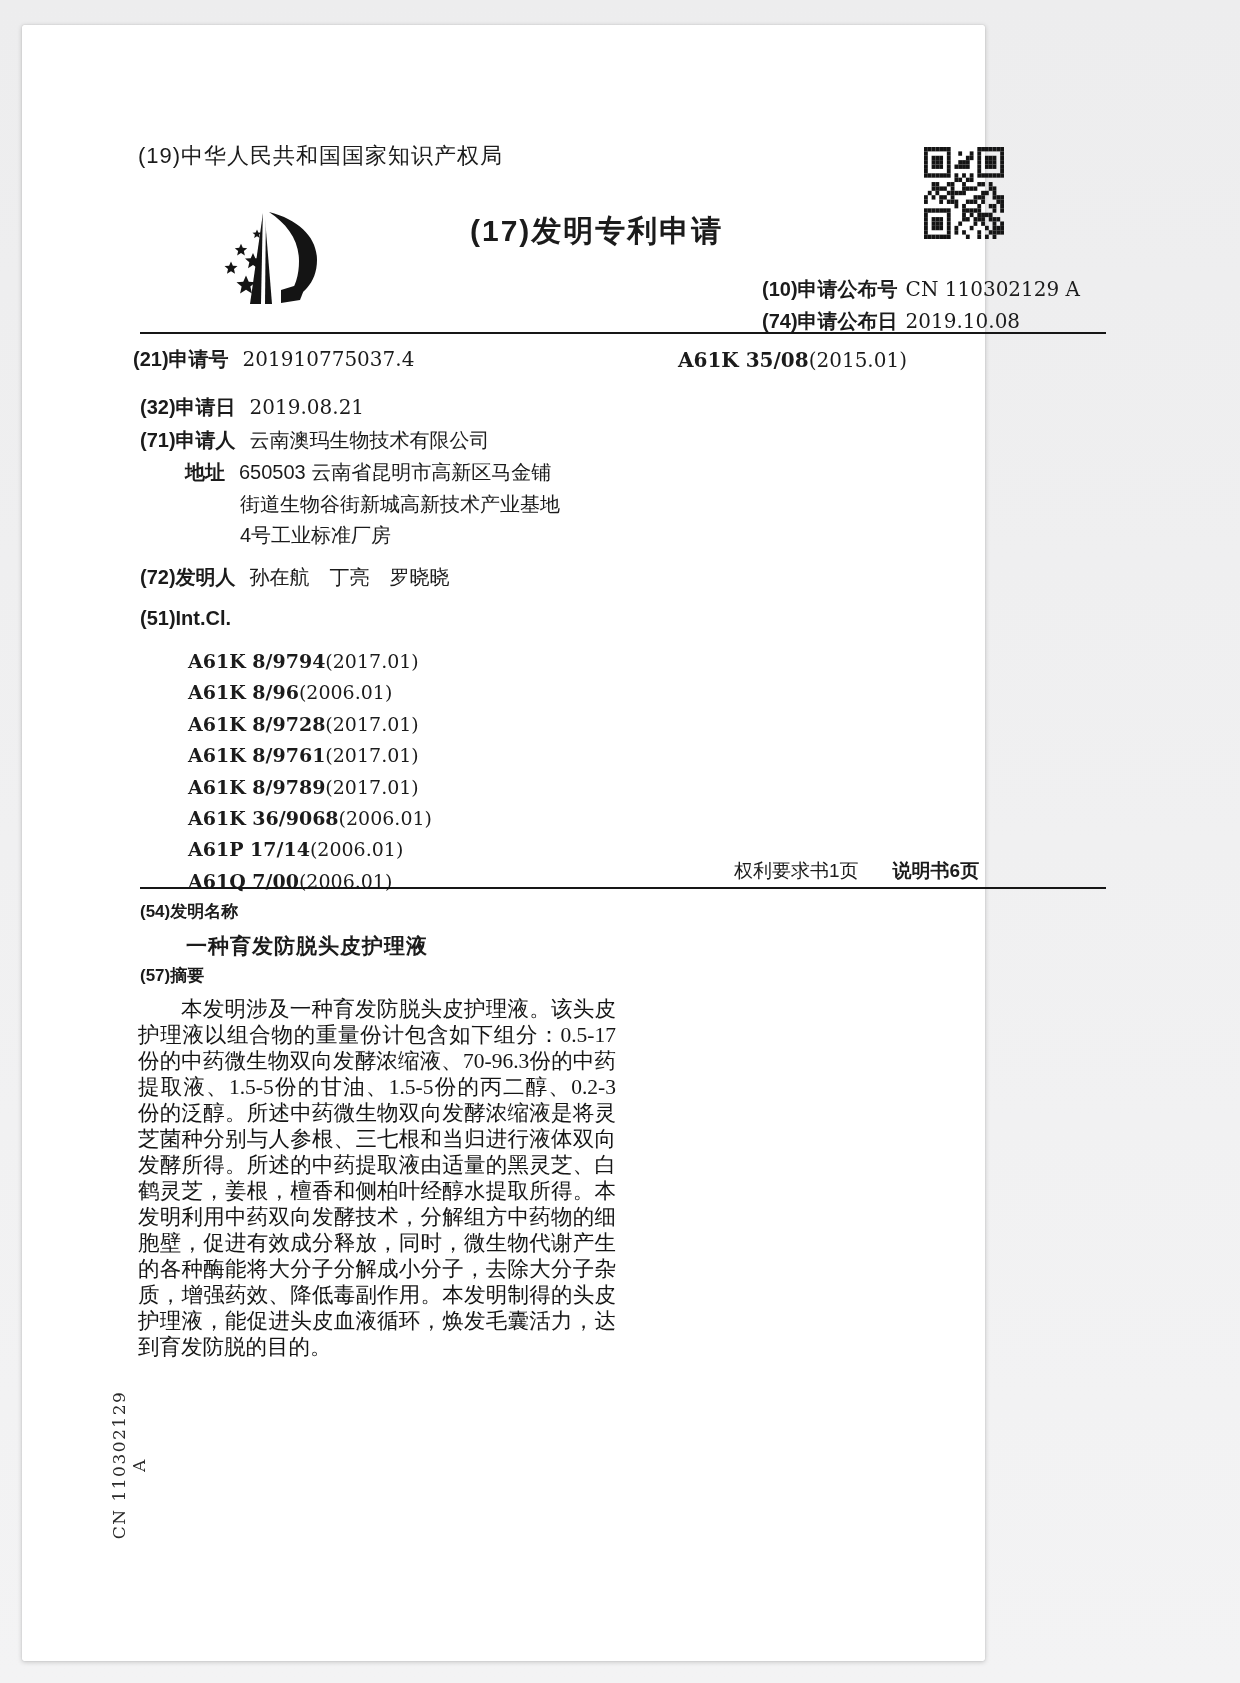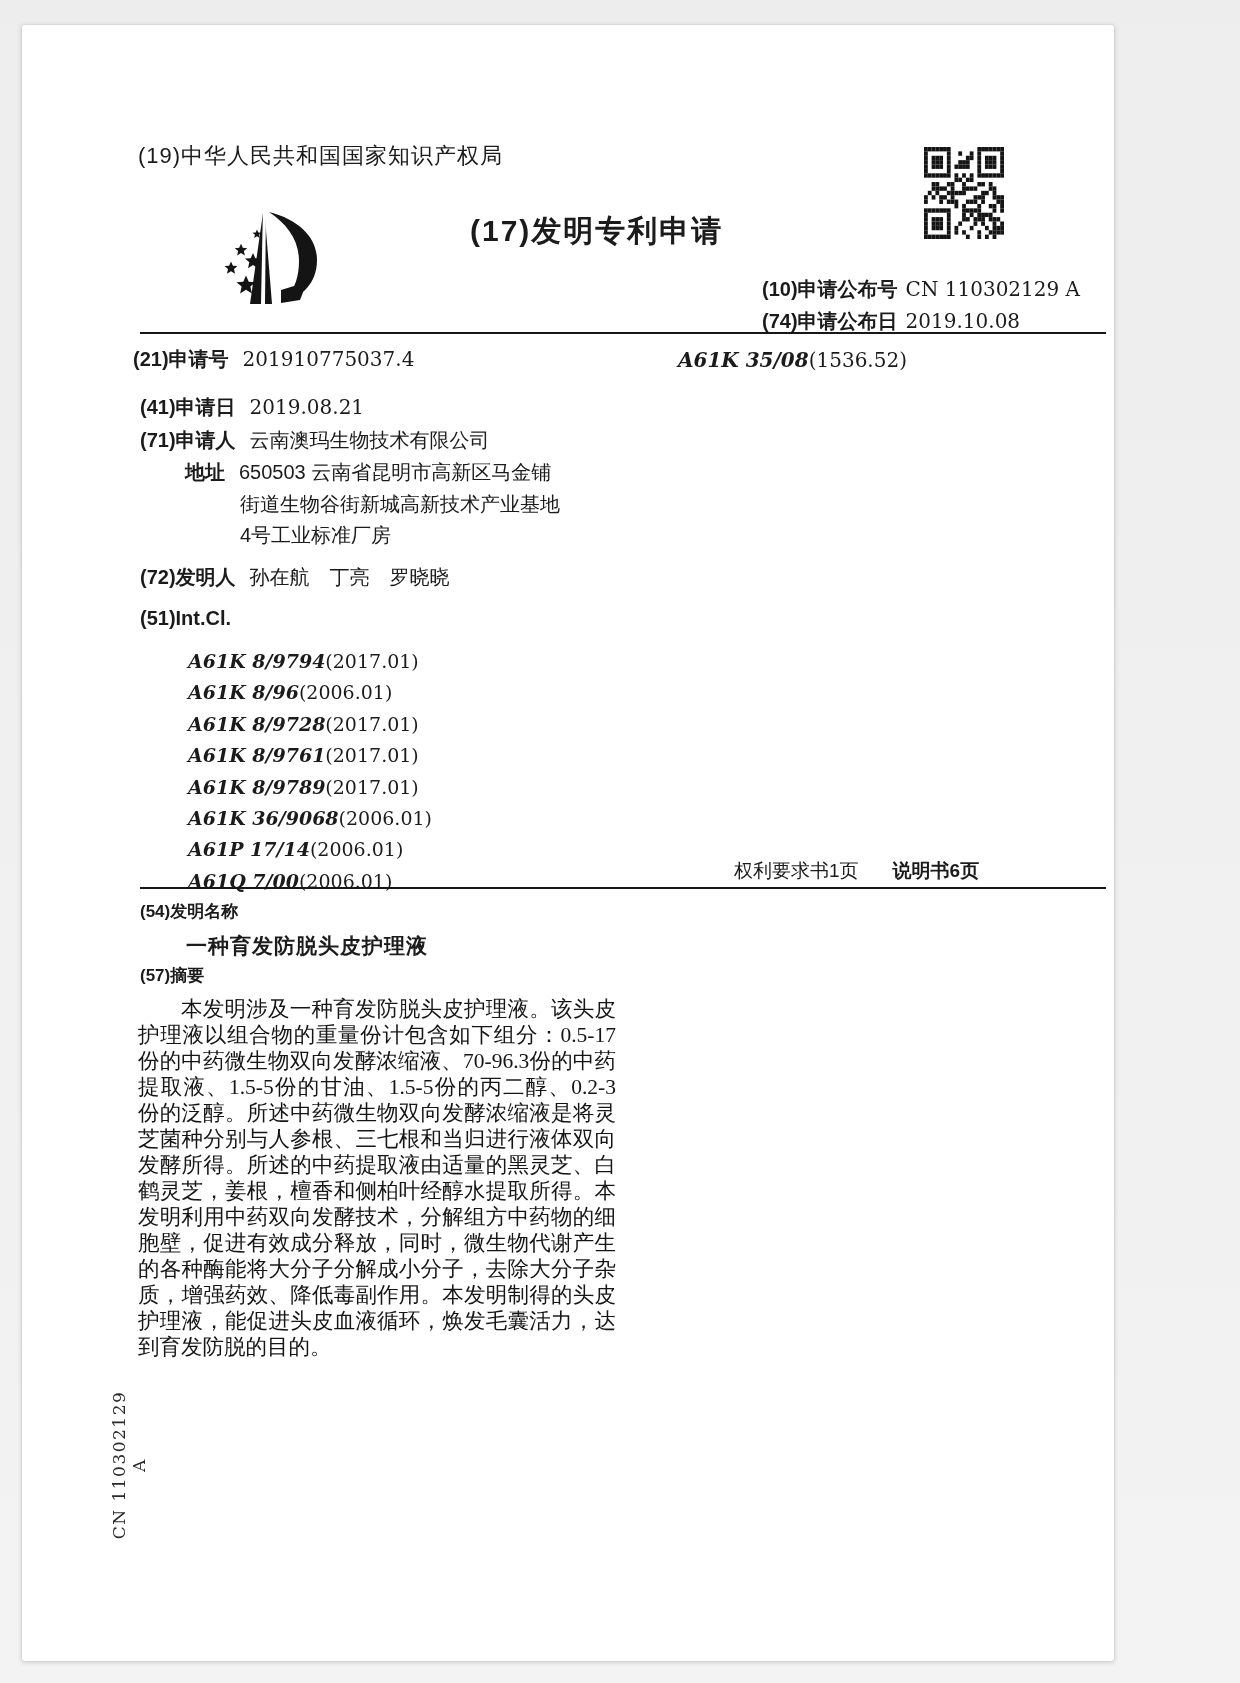--- a/index.html
+++ b/index.html
@@ -7,21 +7,21 @@
     width:1240px;height:1683px;
     background:linear-gradient(180deg,#ededee 0%,#f3f3f4 100%);
     font-family:"Liberation Sans",sans-serif;
     color:#1b1b1b;
     overflow:hidden;
     position:relative;
   }
   .page{
     position:absolute;
     left:22px;top:25px;
-    width:1092px;height:1636px;
+    width:963px;height:1636px;
     background:#ffffff;
     box-shadow:0 1px 5px rgba(0,0,0,.20), 0 0 1px rgba(0,0,0,.25);
     border-radius:2px;
   }
   .abs{position:absolute;white-space:nowrap;}
   .lbl{font-weight:bold;font-family:"Liberation Sans",sans-serif;}
   .val{font-family:"DejaVu Serif",serif;}
   .cjk{font-family:"Liberation Sans",sans-serif;}
   .office{left:116px;top:116px;font-size:22px;letter-spacing:1px;}
   .doc-type{left:448px;top:186px;font-size:30px;font-weight:bold;letter-spacing:2px;}
@@ -38,21 +38,21 @@
   .row71{left:118px;top:402px;}
   .addr1{left:163px;top:434px;}
   .addr1 .val,.addrv{margin-left:14px;}
   .addr2{left:218px;top:466px;}
   .addr3{left:218px;top:497px;}
   .row72{left:118px;top:539px;}
   .row51{left:118px;top:582px;}
   .gap{margin-left:14px;}
   .ipc-list{position:absolute;left:166px;top:621px;}
   .ipc-item{height:31.4px;line-height:31.4px;font-size:19px;}
-  .ipc-code{font-family:"DejaVu Serif",serif;font-style:italic;font-weight:bold;}
+  .ipc-code{font-family:"DejaVu Serif",serif;font-weight:bold;}
   .ipc-date{font-family:"DejaVu Serif",serif;}
   .primary-class{left:656px;top:323px;font-size:20px;}
   .pages-info{left:712px;top:833px;font-size:19px;}
   .pages-info span + span{margin-left:34px;font-weight:bold;}
   .sec-label{font-size:17px;font-weight:bold;}
   .sec54{left:118px;top:875px;}
   .inv-title{left:164px;top:907px;font-size:21px;font-weight:bold;letter-spacing:1px;}
   .sec57{left:118px;top:939px;}
   .abstract{
     position:absolute;left:116px;top:971px;width:478px;
@@ -331,25 +331,25 @@
     <span class="lbl">(74)申请公布日</span><span class="val">2019.10.08</span>
   </div>
 
   <div class="rule rule1"></div>
 
   <div class="abs fs20 row21">
     <span class="lbl">(21)申请号</span><span class="val gap">201910775037.4</span>
   </div>
 
   <div class="abs primary-class">
-    <span class="ipc-code">A61K 35/08</span><span class="ipc-date">(1536.52)</span>
+    <span class="ipc-code">A61K 35/08</span><span class="ipc-date">(2015.01)</span>
   </div>
 
   <div class="abs fs20 row22">
-    <span class="lbl">(41)申请日</span><span class="val gap">2019.08.21</span>
+    <span class="lbl">(32)申请日</span><span class="val gap">2019.08.21</span>
   </div>
 
   <div class="abs fs20 row71">
     <span class="lbl">(71)申请人</span><span class="cjk gap">云南澳玛生物技术有限公司</span>
   </div>
   <div class="abs fs20 addr1">
     <span class="lbl">地址</span><span class="cjk addrv">650503 云南省昆明市高新区马金铺</span>
   </div>
   <div class="abs fs20 addr2">
     <span class="cjk">街道生物谷街新城高新技术产业基地</span>

